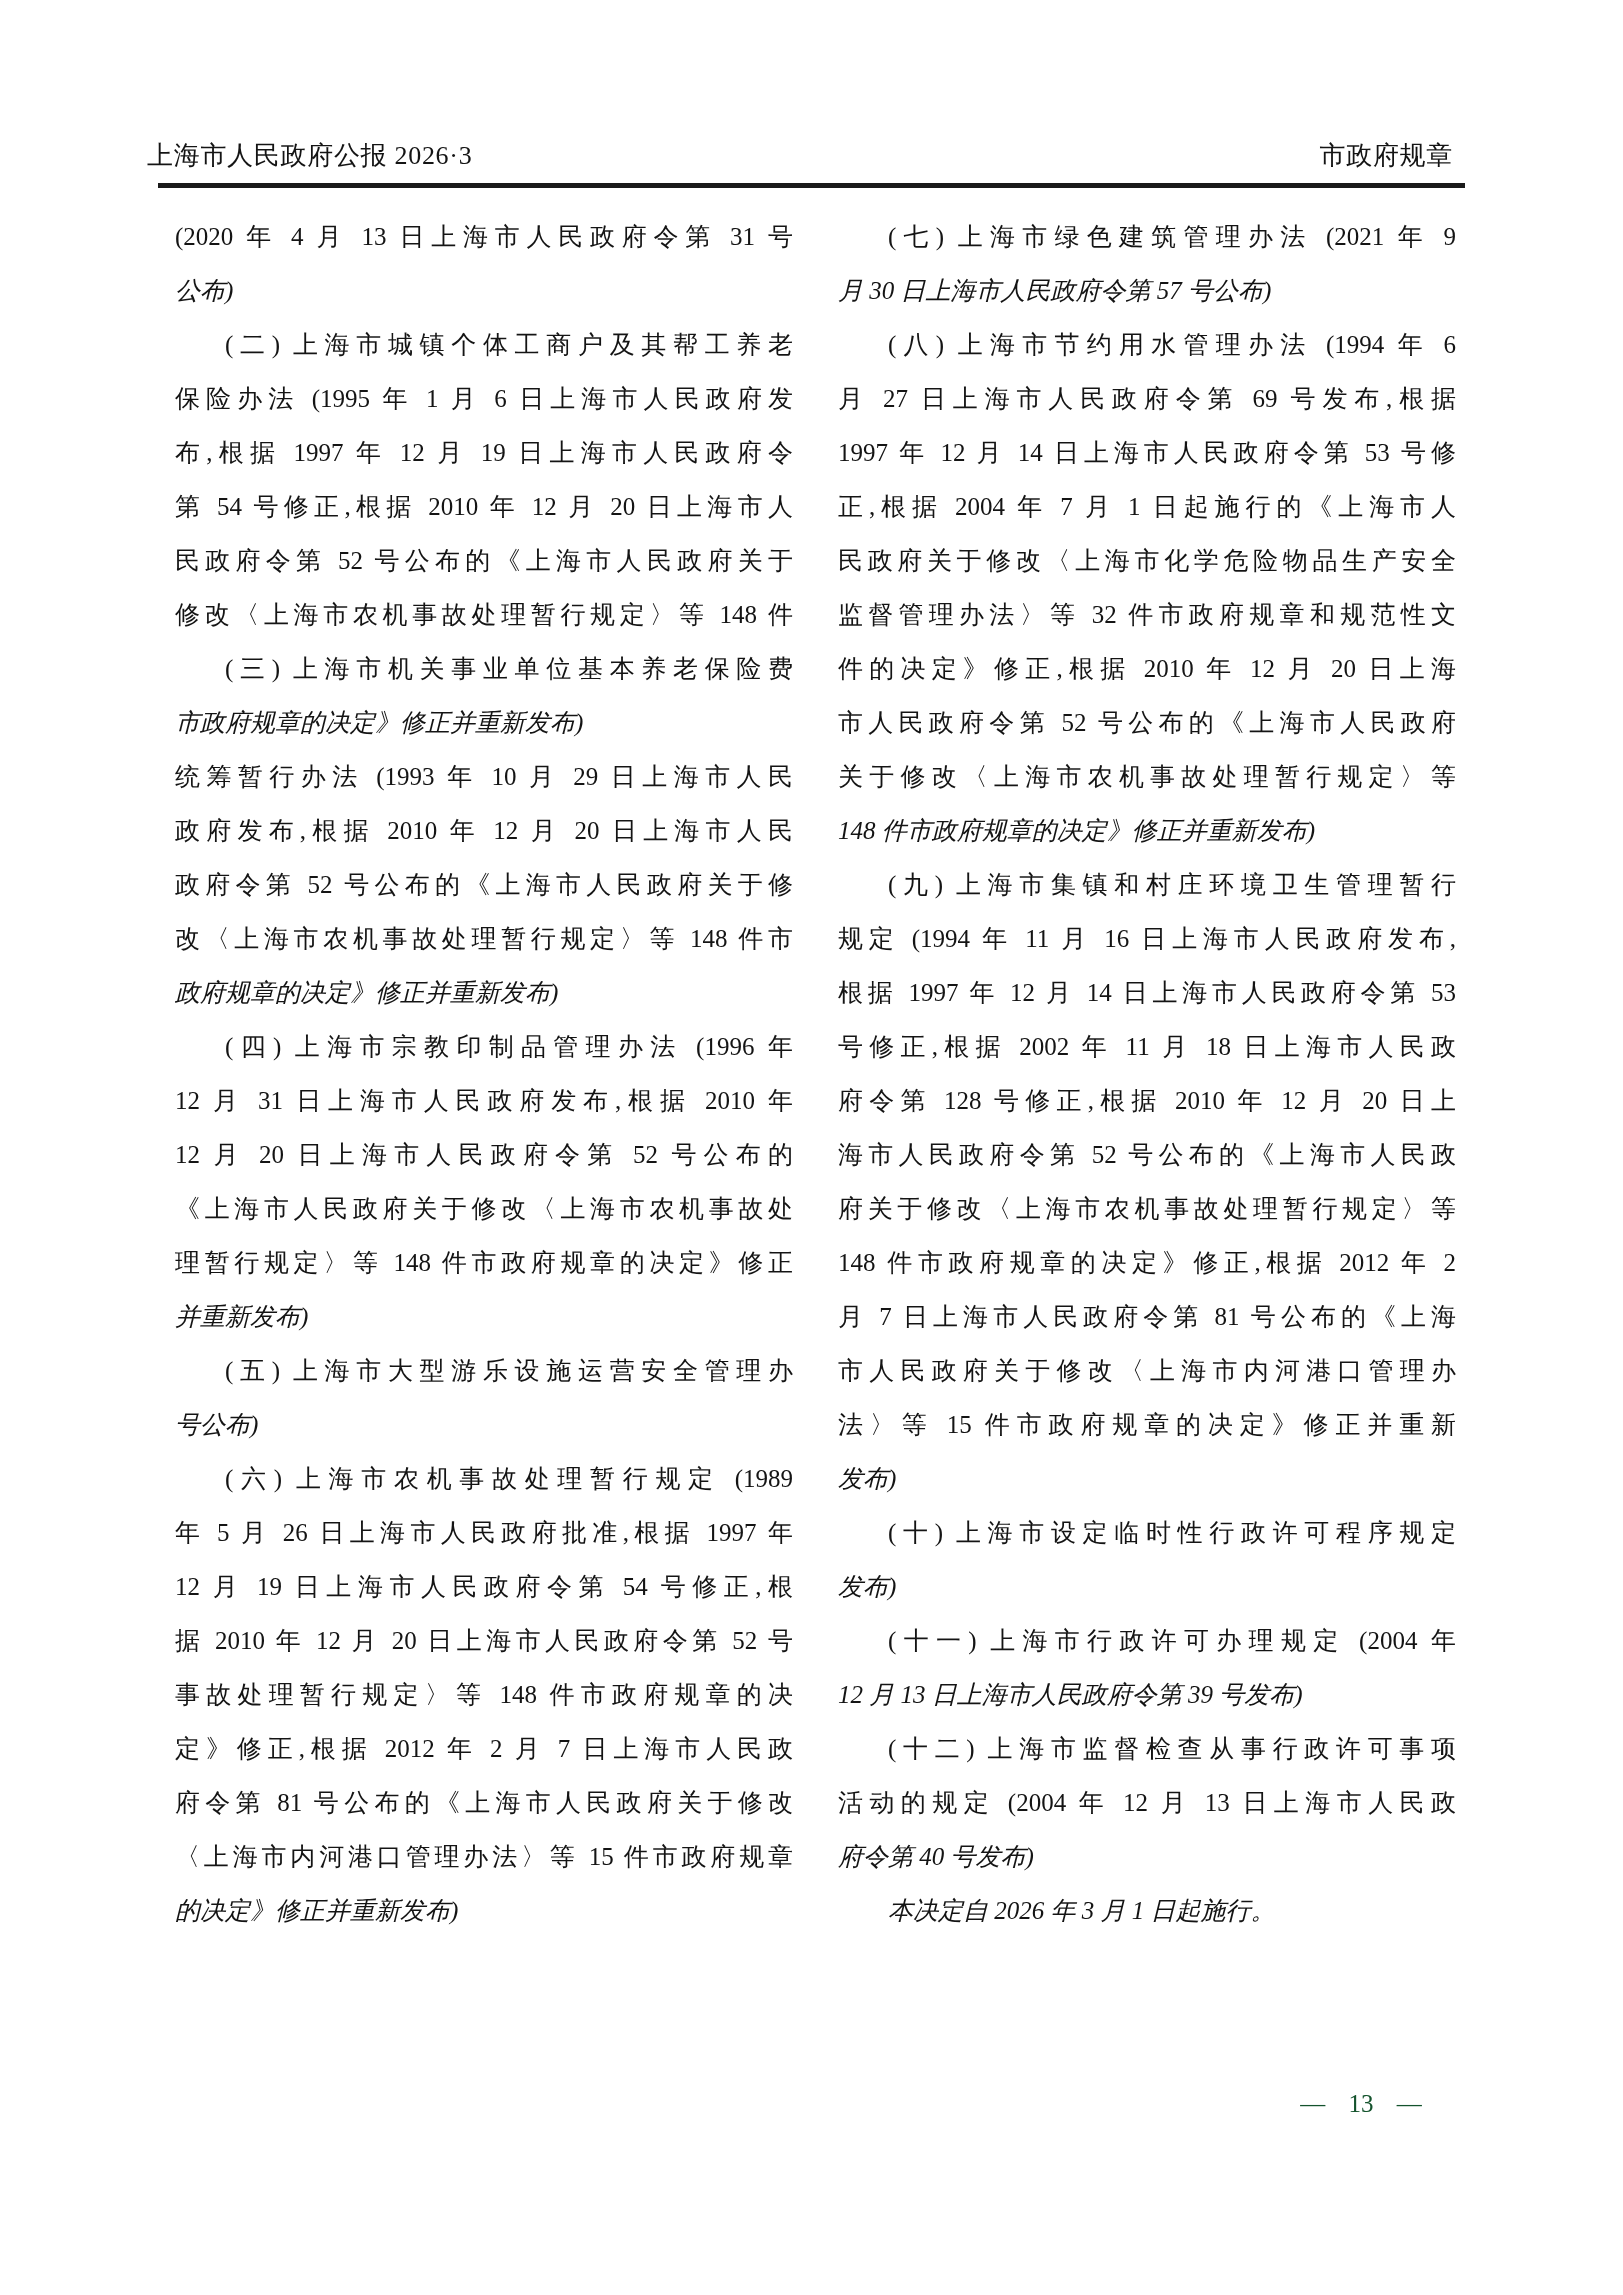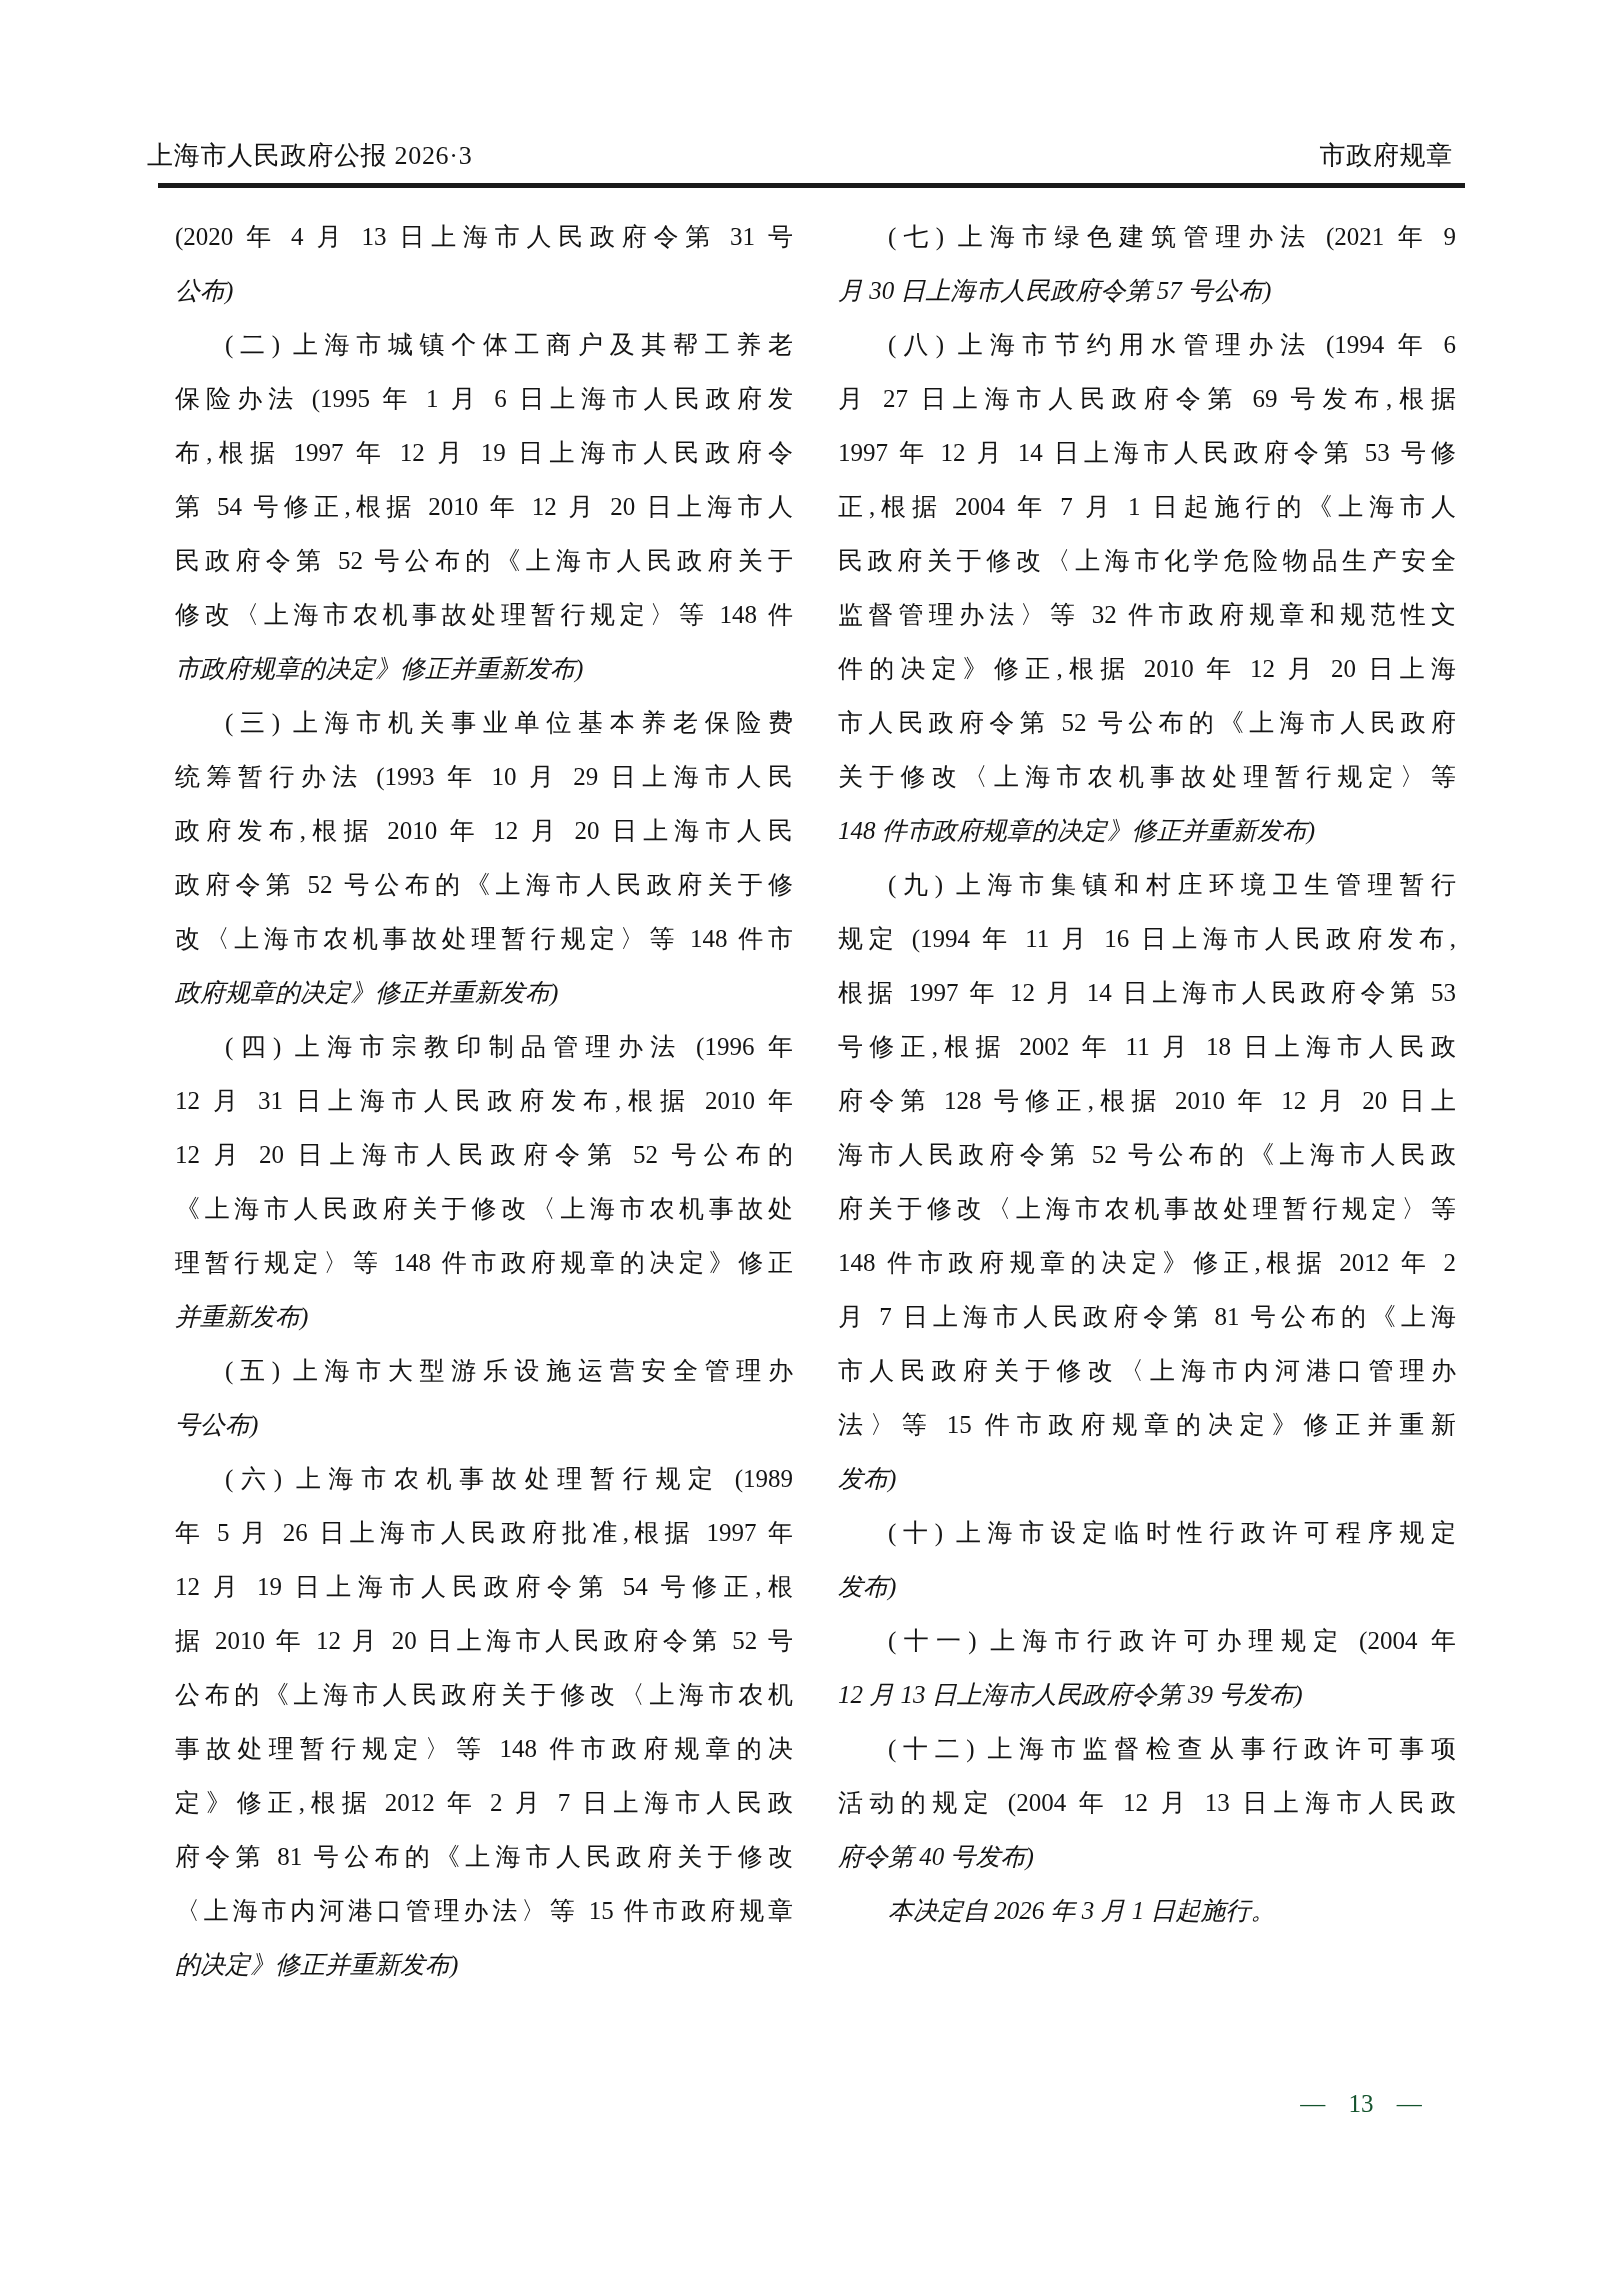--- a/index.html
+++ b/index.html
@@ -64,40 +64,39 @@
 
   <section class="col col-left">
       <div class="line">(2020 年 4 月 13 日上海市人民政府令第 31 号</div>
       <div class="line para-end">公布)</div>
       <div class="line indent">(二) 上海市城镇个体工商户及其帮工养老</div>
       <div class="line">保险办法 (1995 年 1 月 6 日上海市人民政府发</div>
       <div class="line">布,根据 1997 年 12 月 19 日上海市人民政府令</div>
       <div class="line">第 54 号修正,根据 2010 年 12 月 20 日上海市人</div>
       <div class="line">民政府令第 52 号公布的《上海市人民政府关于</div>
       <div class="line">修改〈上海市农机事故处理暂行规定〉等 148 件</div>
+      <div class="line indent">(三) 上海市机关事业单位基本养老保险费</div>
       <div class="line para-end">市政府规章的决定》修正并重新发布)</div>
-      <div class="line indent">(三) 上海市机关事业单位基本养老保险费</div>
       <div class="line">统筹暂行办法 (1993 年 10 月 29 日上海市人民</div>
       <div class="line">政府发布,根据 2010 年 12 月 20 日上海市人民</div>
       <div class="line">政府令第 52 号公布的《上海市人民政府关于修</div>
       <div class="line">改〈上海市农机事故处理暂行规定〉等 148 件市</div>
       <div class="line para-end">政府规章的决定》修正并重新发布)</div>
       <div class="line indent">(四) 上海市宗教印制品管理办法 (1996 年</div>
       <div class="line">12 月 31 日上海市人民政府发布,根据 2010 年</div>
       <div class="line">12 月 20 日上海市人民政府令第 52 号公布的</div>
       <div class="line">《上海市人民政府关于修改〈上海市农机事故处</div>
       <div class="line">理暂行规定〉等 148 件市政府规章的决定》修正</div>
       <div class="line para-end">并重新发布)</div>
       <div class="line indent">(五) 上海市大型游乐设施运营安全管理办</div>
       <div class="line para-end">号公布)</div>
       <div class="line indent">(六) 上海市农机事故处理暂行规定 (1989</div>
       <div class="line">年 5 月 26 日上海市人民政府批准,根据 1997 年</div>
       <div class="line">12 月 19 日上海市人民政府令第 54 号修正,根</div>
       <div class="line">据 2010 年 12 月 20 日上海市人民政府令第 52 号</div>
-      <div class="line">公布的《上海市人民政府关于修改〈上海市农机</div>
       <div class="line">事故处理暂行规定〉等 148 件市政府规章的决</div>
       <div class="line">定》修正,根据 2012 年 2 月 7 日上海市人民政</div>
       <div class="line">府令第 81 号公布的《上海市人民政府关于修改</div>
       <div class="line">〈上海市内河港口管理办法〉等 15 件市政府规章</div>
       <div class="line para-end">的决定》修正并重新发布)</div>
     </section>
 
   <section class="col col-right">
       <div class="line indent">(七) 上海市绿色建筑管理办法 (2021 年 9</div>
       <div class="line para-end">月 30 日上海市人民政府令第 57 号公布)</div>

